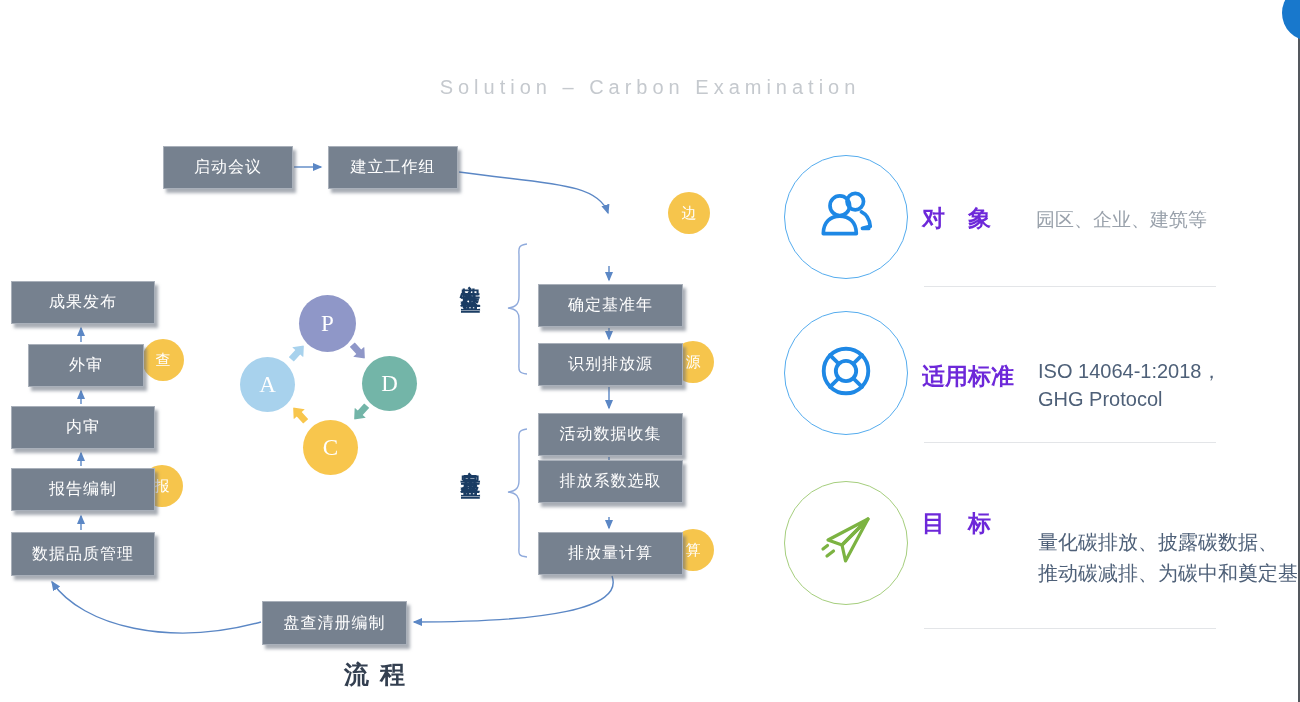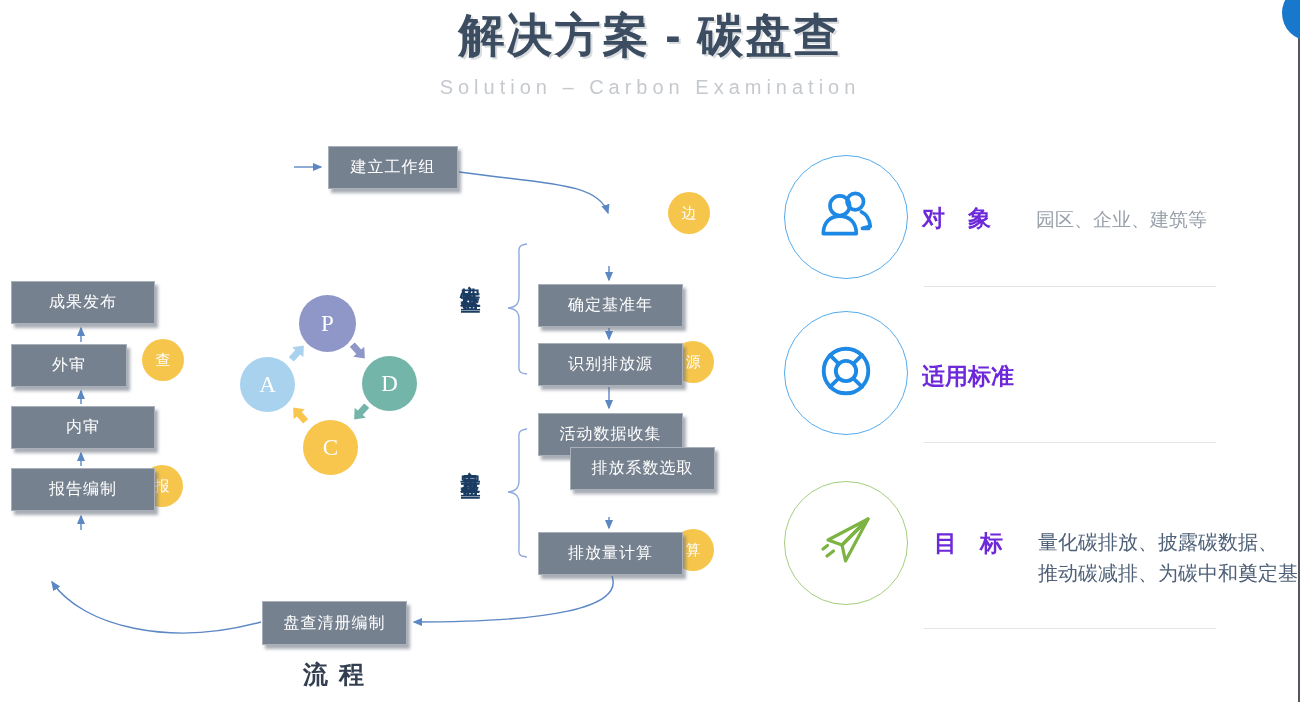--- a/index.html
+++ b/index.html
@@ -27,21 +27,21 @@
     box-shadow:3px 4px 3px rgba(96,106,121,.55);
     color:#fff;display:flex;align-items:center;justify-content:center;
     font-size:16px;letter-spacing:1px;
   }
   .badge{
     position:absolute;z-index:1;width:42px;height:42px;border-radius:50%;
     background:#F6C54C;color:#fff;display:flex;align-items:center;justify-content:center;
     font-size:15px;
   }
   .caption{
-    position:absolute;left:262px;top:658px;width:145px;text-align:center;
+    position:absolute;left:262px;top:658px;width:145px;text-align:right;
     font-size:25px;font-weight:bold;color:#333F50;letter-spacing:2px;z-index:2;
   }
   .vlabel{
     position:absolute;writing-mode:vertical-rl;text-orientation:upright;
     font-size:20px;font-weight:bold;color:#1A3C63;letter-spacing:3px;z-index:2;
   }
   
   .pcircle{
     position:absolute;border-radius:50%;color:#fff;z-index:2;
     display:flex;align-items:center;justify-content:center;
@@ -69,21 +69,20 @@
   .val-gray{left:1036px;top:207px;font-size:19px;color:#99A1AB;}
   .val-slate2{left:1038px;top:357px;font-size:20px;line-height:28px;color:#4E6078;}
   .val-slate3{left:1038px;top:527px;font-size:20px;line-height:31px;color:#4E6078;}
   .divider{position:absolute;left:924px;width:292px;height:1px;background:#E3E5E8;z-index:2;}
 </style>
 </head>
 <body>
 
 <div class="slide">
 
-  <div class="title">解决方案 - 碳盘查</div>
   <div class="subtitle">Solution – Carbon Examination</div>
   <div class="corner-dot"></div>
   <div class="edge-line"></div>
 
   <svg class="connectors" width="1300" height="702" viewBox="0 0 1300 702">
     <defs>
       <marker id="ah" markerWidth="8" markerHeight="8" refX="6" refY="3" orient="auto">
         <path d="M0,0 L7,3 L0,6 Z" fill="#5B87C5"></path>
       </marker>
     </defs>
@@ -101,39 +100,41 @@
       <path d="M81 466 L81 453" marker-end="url(#ah)"></path>
       <path d="M81 404 L81 391" marker-end="url(#ah)"></path>
       <path d="M81 342 L81 328" marker-end="url(#ah)"></path>
     </g>
     <g stroke="#8FAADC" stroke-width="1.4" fill="none">
       <path d="M527 244 C517 245 519 250 519 256 L519 296 C519 303 517 307 508 308 C517 309 519 313 519 319 L519 362 C519 369 517 373 527 374"></path>
       <path d="M527 429 C517 430 519 435 519 441 L519 480 C519 487 517 491 508 492 C517 493 519 497 519 503 L519 546 C519 553 517 556 527 557"></path>
     </g>
   </svg>
 
+  <div class="fbox" style="left:163px;top:146px;width:130px;height:43px;">启动会议</div>
   <div class="fbox" style="left:328px;top:146px;width:130px;height:43px;">建立工作组</div>
 
   <div class="badge" style="left:668px;top:192px;">边</div>
   <div class="badge" style="left:672px;top:341px;">源</div>
   <div class="badge" style="left:672px;top:529px;">算</div>
 
   <div class="fbox" style="left:538px;top:284px;width:145px;height:43px;">确定基准年</div>
   <div class="fbox" style="left:538px;top:343px;width:145px;height:43px;">识别排放源</div>
   <div class="fbox" style="left:538px;top:413px;width:145px;height:43px;">活动数据收集</div>
-  <div class="fbox" style="left:538px;top:447px;width:145px;height:43px;margin-left:32px;">排放系数选取</div>
+  <div class="fbox" style="left:538px;top:460px;width:145px;height:43px;">排放系数选取</div>
   <div class="fbox" style="left:538px;top:532px;width:145px;height:43px;">排放量计算</div>
 
   <div class="badge" style="left:142px;top:339px;">查</div>
   <div class="badge" style="left:141px;top:465px;">报</div>
 
   <div class="fbox" style="left:11px;top:281px;width:144px;height:43px;">成果发布</div>
-  <div class="fbox" style="left:11px;top:344px;width:116px;height:43px;">外审</div>
+  <div class="fbox" style="left:28px;top:344px;width:116px;height:43px;">外审</div>
   <div class="fbox" style="left:11px;top:406px;width:144px;height:43px;">内审</div>
   <div class="fbox" style="left:11px;top:468px;width:144px;height:43px;">报告编制</div>
+  <div class="fbox" style="left:11px;top:532px;width:144px;height:44px;">数据品质管理</div>
 
   <div class="fbox" style="left:262px;top:601px;width:145px;height:44px;">盘查清册编制</div>
   <div class="caption">流 程</div>
 
   <div class="vlabel" style="left:458px;top:269px;">定性盘查</div>
   <div class="vlabel" style="left:458px;top:455px;">定量盘查</div>
 
   <div class="pcircle" style="left:299px;top:295px;width:57px;height:57px;background:#8F97C8;">P</div>
   <div class="pcircle" style="left:362px;top:356px;width:55px;height:55px;background:#73B5A8;">D</div>
   <div class="pcircle" style="left:303px;top:420px;width:55px;height:55px;background:#F8C64D;">C</div>
@@ -165,32 +166,36 @@
         <circle cx="32" cy="32" r="23"></circle>
         <circle cx="32" cy="32" r="10.5"></circle>
         <line x1="40" y1="24" x2="48.5" y2="15.5"></line>
         <line x1="24" y1="24" x2="15.5" y2="15.5"></line>
         <line x1="24" y1="40" x2="15.5" y2="48.5"></line>
         <line x1="40" y1="40" x2="48.5" y2="48.5"></line>
       </svg>
     </span>
   </div>
   <div class="ilabel" style="top:361px;">适用标准</div>
+  <div class="ivalue val-slate2">
+    <div>ISO 14064-1:2018，</div>
+    <div>GHG Protocol</div>
+  </div>
   <div class="divider" style="top:442px;"></div>
 
   <div class="icircle ring-green" style="top:481px;">
     <span>
       <svg width="64" height="64" viewBox="0 0 64 64" fill="none" stroke="#7CB342" stroke-width="3.2" stroke-linecap="round" stroke-linejoin="round">
         <path d="M54 10 L14 31 L28 36 Z"></path>
         <path d="M54 10 L28 36 L31.5 52 Z"></path>
         <line x1="13" y1="47" x2="19.5" y2="42"></line>
         <line x1="9" y1="40" x2="13.5" y2="36.5"></line>
       </svg>
     </span>
   </div>
-  <div class="ilabel" style="top:528px;margin-left:12px;">目　标</div>
+  <div class="ilabel" style="top:508px;">目　标</div>
   <div class="ivalue val-slate3">
     <div>量化碳排放、披露碳数据、</div>
     <div>推动碳减排、为碳中和奠定基础。</div>
   </div>
   <div class="divider" style="top:628px;"></div>
 
 </div>
 
 </body></html>

